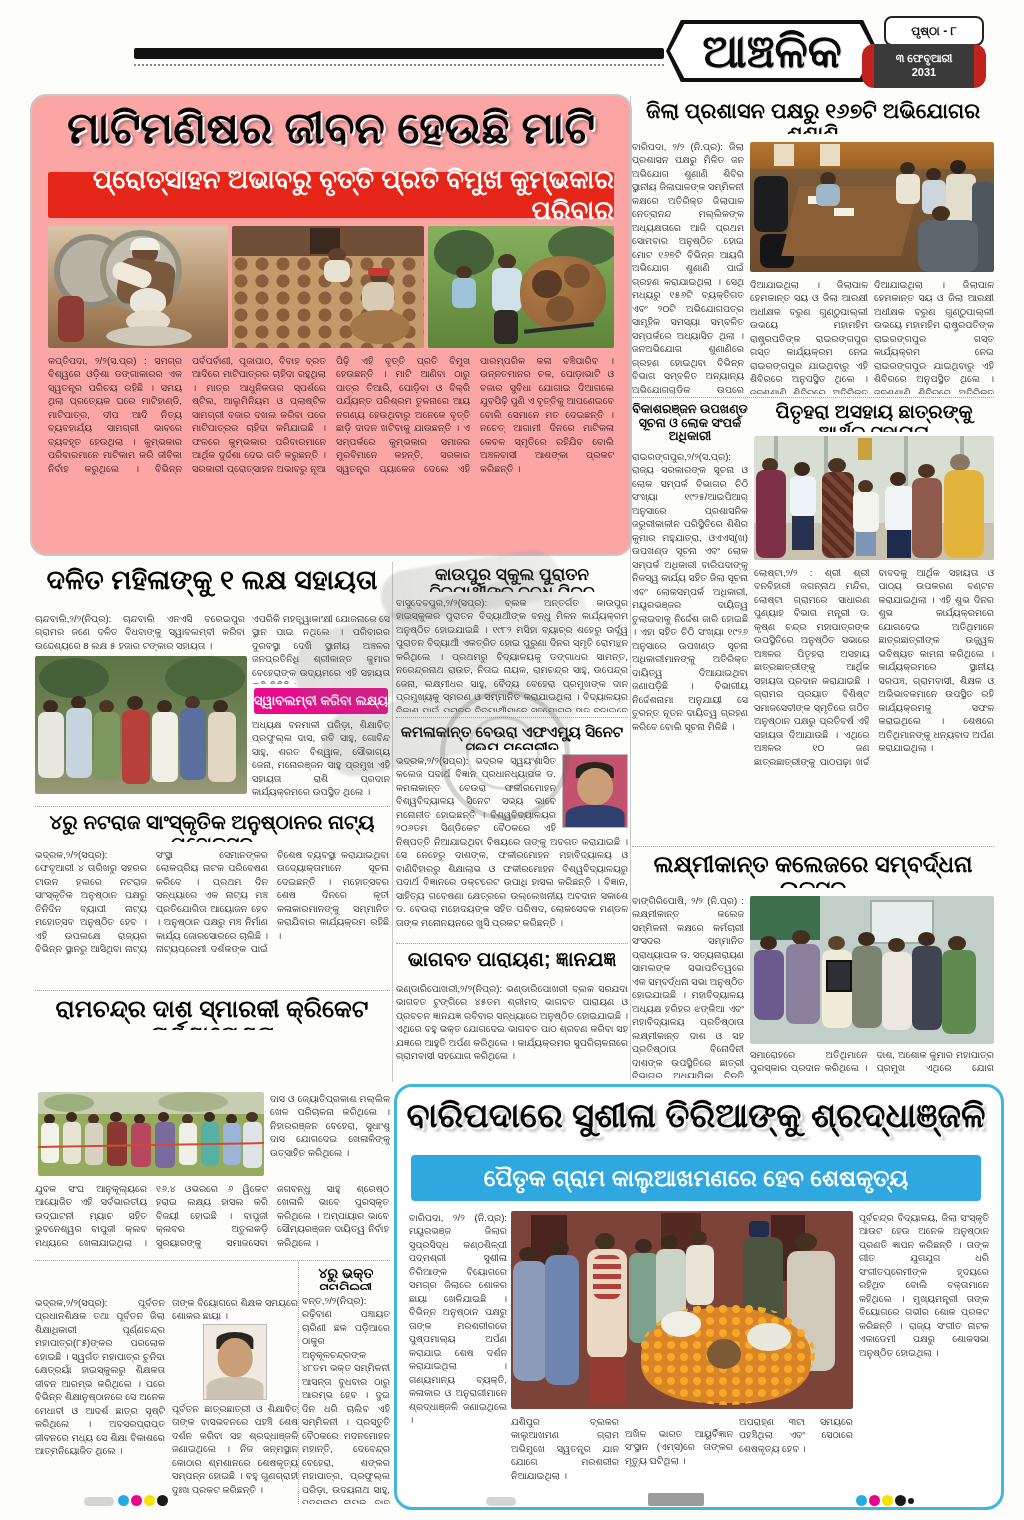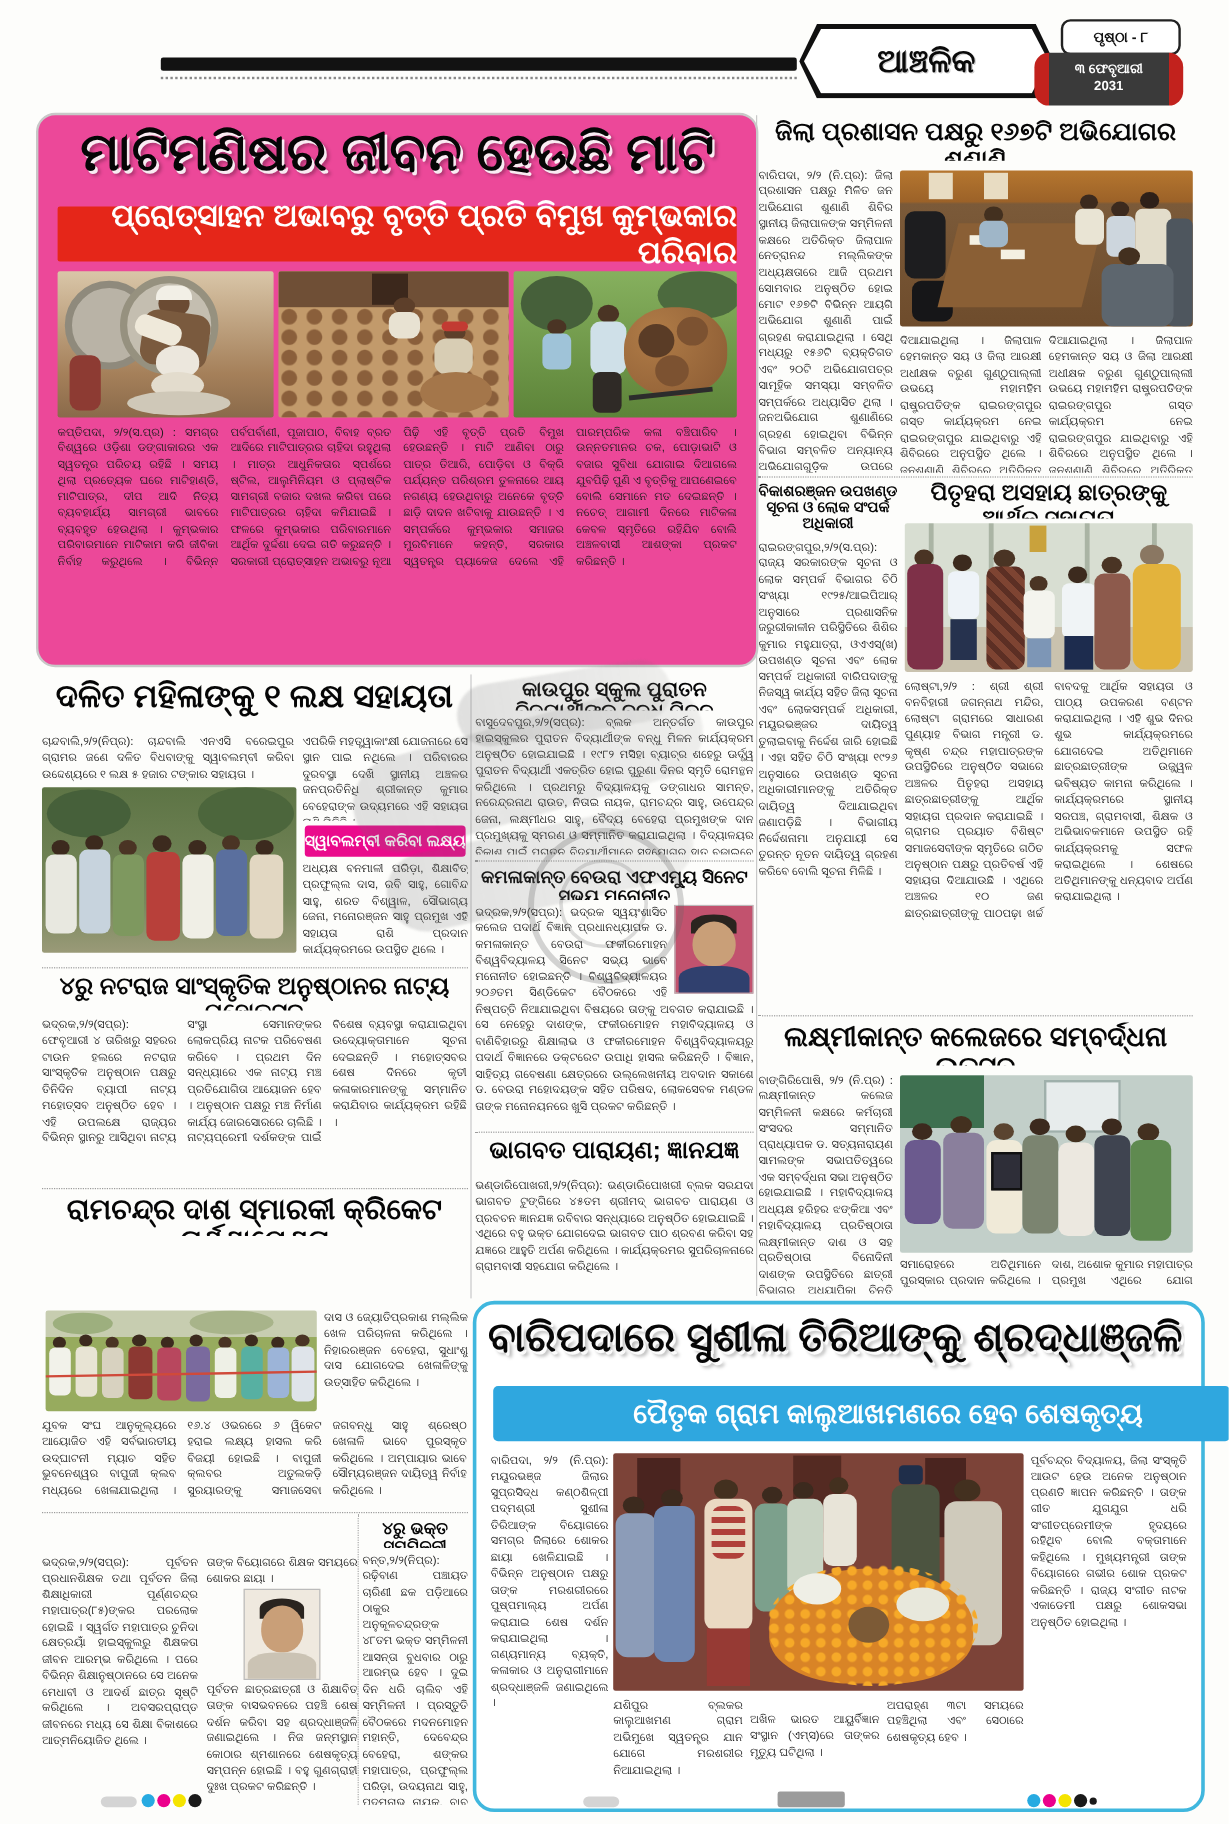--- a/index.html
+++ b/index.html
@@ -11,32 +11,32 @@
   .c2{column-count:2;column-gap:9px;}
   .c3{column-count:3;column-gap:9px;}
   .c4{column-count:4;column-gap:10px;}
   .vr{position:absolute;width:0;border-left:1px solid #c9c9c9;}
   .dr{position:absolute;height:0;border-top:1px dotted #9b9b9b;}
   .ph{position:absolute;overflow:hidden;background:#b09273;border-radius:2px;}
   .s{position:absolute;}
   .banner-red{background:#e52619;color:#fff;font-weight:bold;text-align:right;display:flex;align-items:center;justify-content:center;border-radius:2px;}
   .banner-blue{background:#2fa7df;color:#fff;font-weight:bold;text-align:center;display:flex;align-items:center;justify-content:center;border-radius:4px;}
   .banner-pink{background:#ea0b8c;color:#fff;font-weight:bold;text-align:center;display:flex;align-items:center;justify-content:center;border-radius:3px;}
-  .mainbox{position:absolute;border:2px solid #c8c8c8;border-radius:16px;background:#ec4899;}
+  .mainbox{position:absolute;border:2px solid #c8c8c8;border-radius:16px;background:#fca5a5;}
   .bluebox{position:absolute;border:3px solid #40b7de;border-radius:18px;background:#fff;}
   .headline-xl{text-shadow:2px 2px 0 rgba(255,255,255,.9),4px 4px 3px rgba(0,0,0,.28);}
   .portrait{background:#d8cfc6;overflow:hidden;position:relative;border:1px solid #bbb;}
   .portrait .hh{position:absolute;left:50%;top:18%;width:56%;height:52%;transform:translateX(-50%);background:#c99f78;border-radius:50% 50% 46% 46%;}
   .portrait .hr{position:absolute;left:50%;top:10%;width:60%;height:22%;transform:translateX(-50%);background:#2a241f;border-radius:50% 50% 0 0;}
   .portrait .sh{position:absolute;left:50%;bottom:-4%;width:92%;height:34%;transform:translateX(-50%);background:#47536b;border-radius:40% 40% 0 0;}
   .wm{position:absolute;background:linear-gradient(90deg,rgba(110,110,110,.20),rgba(110,110,110,.10));border-radius:40px;filter:blur(1px);}
   .dot{position:absolute;border-radius:50%;}
   .pill{position:absolute;background:#d4d4d4;border-radius:5px;}
   .badge-outer{position:absolute;background:#101010;clip-path:polygon(0% 50%,7% 0%,93% 0%,100% 50%,93% 100%,7% 100%);display:flex;align-items:center;justify-content:center;}
-  .badge-inner{width:calc(100% - 8px);height:calc(100% - 8px);background:#ffffff;clip-path:polygon(0% 50%,7% 0%,93% 0%,100% 50%,93% 100%,7% 100%);display:flex;align-items:center;justify-content:center;font-weight:bold;font-size:27px;color:#0a0a0a;text-shadow:1px 1px 0 #cfcfcf;}
+  .badge-inner{width:calc(100% - 8px);height:calc(100% - 8px);background:#ffffff;clip-path:polygon(0% 50%,7% 0%,93% 0%,100% 50%,93% 100%,7% 100%);display:flex;align-items:center;justify-content:center;font-weight:bold;font-size:46px;color:#0a0a0a;text-shadow:1px 1px 0 #cfcfcf;}
 </style>
 </head>
 <body>
 
 <div class="page">
 
 
   <div class="abs" style="left:134px;top:48px;width:530px;height:11px;background:#121212;border-radius:2px;"></div>
   <div class="dr" style="left:134px;top:64px;width:530px;border-top:2px dotted #8a8a8a;"></div>
 
@@ -181,21 +181,21 @@
     <div class="s" style="left:138px;top:42px;width:17px;height:14px;border-radius:50%;background:#43301f;"></div>
     <div class="s" style="left:132px;top:56px;width:30px;height:78px;border-radius:8px;background:#ece8e0;"></div>
     <div class="s" style="left:168px;top:36px;width:17px;height:14px;border-radius:50%;background:#3c2a1e;"></div>
     <div class="s" style="left:162px;top:50px;width:30px;height:84px;border-radius:8px;background:#3f4450;"></div>
     <div class="s" style="left:198px;top:40px;width:18px;height:15px;border-radius:50%;background:#43301f;"></div>
     <div class="s" style="left:192px;top:54px;width:34px;height:84px;border-radius:8px;background:#5f8a50;"></div>
   </div>
   <div class="bt c2" style="position:absolute;left:750px;top:1048px;width:244px;height:30px;">ସମାରୋହରେ ଅତିଥିମାନେ ପୁରସ୍କାର ପ୍ରଦାନ କରିଥିଲେ । ଦାଶ, ଅଶୋକ କୁମାର ମହାପାତ୍ର ପ୍ରମୁଖ ଏଥିରେ ଯୋଗ ଦେଇଥିଲେ ।</div>
 
   <div class="hd" style="position:absolute;left:35px;top:566px;width:354px;height:42px;font-size:27px;">ଦଳିତ ମହିଳାଙ୍କୁ ୧ ଲକ୍ଷ ସହାୟତା</div>
-  <div class="bt" style="position:absolute;left:35px;top:612px;width:210px;height:42px;">ଚାନ୍ଦବାଲି,୨/୨(ନିପ୍ର): ଚାନ୍ଦବାଲି ଏନଏସି ବରେଇପୁର ଗ୍ରାମର ଜଣେ ଦଳିତ ବିଧବାଙ୍କୁ ସ୍ୱାବଲମ୍ବୀ କରିବା ଉଦ୍ଦେଶ୍ୟରେ ୧ ଲକ୍ଷ ୫ ହଜାର ଟଙ୍କାର ସହାୟତା ।</div>
+  <div class="bt" style="position:absolute;left:35px;top:612px;width:210px;height:42px;">ଚାନ୍ଦବାଲି,୨/୨(ନିପ୍ର): ଚାନ୍ଦବାଲି ଏନଏସି ବରେଇପୁର ଗ୍ରାମର ଜଣେ ଦଳିତ ବିଧବାଙ୍କୁ ସ୍ୱାବଲମ୍ବୀ କରିବା ଉଦ୍ଦେଶ୍ୟରେ 8 ଲକ୍ଷ ୫ ହଜାର ଟଙ୍କାର ସହାୟତା ।</div>
   <div class="ph" style="left:35px;top:656px;width:212px;height:138px;background:linear-gradient(180deg,#5d7445,#78885c 70%,#9a9a78);">
     <div class="s" style="left:4px;top:2px;width:70px;height:40px;border-radius:50%;background:#46603a;"></div>
     <div class="s" style="left:130px;top:0;width:80px;height:44px;border-radius:50%;background:#4c663c;"></div>
     <div class="s" style="left:8px;top:44px;width:15px;height:13px;border-radius:50%;background:#3c2a1e;"></div>
     <div class="s" style="left:3px;top:56px;width:26px;height:66px;border-radius:7px;background:#e8e8e0;"></div>
     <div class="s" style="left:36px;top:40px;width:15px;height:13px;border-radius:50%;background:#3c2a1e;"></div>
     <div class="s" style="left:31px;top:52px;width:26px;height:70px;border-radius:7px;background:#c7d3dd;"></div>
     <div class="s" style="left:64px;top:44px;width:15px;height:13px;border-radius:50%;background:#4a3424;"></div>
     <div class="s" style="left:59px;top:56px;width:26px;height:68px;border-radius:7px;background:#7e985f;"></div>
     <div class="s" style="left:92px;top:40px;width:16px;height:14px;border-radius:50%;background:#3c2a1e;"></div>
@@ -280,21 +280,21 @@
     <span>ଭଦ୍ରକ,୨/୨(ସପ୍ର): ଭଦ୍ରକ ସ୍ୱୟଂଶାସିତ କଲେଜ ପଦାର୍ଥ ବିଜ୍ଞାନ ପ୍ରଧାନଧ୍ୟାପକ ଡ. କମଳାକାନ୍ତ ବେଉରା ଫକୀରମୋହନ ବିଶ୍ୱବିଦ୍ୟାଳୟ ସିନେଟ ସଭ୍ୟ ଭାବେ ମନୋନୀତ ହୋଇଛନ୍ତି । ବିଶ୍ୱବିଦ୍ୟାଳୟର ୨୦୬ତମ ସିଣ୍ଡିକେଟ ବୈଠକରେ ଏହି ନିଷ୍ପତ୍ତି ନିଆଯାଇଥିବା ବିଷୟରେ ତାଙ୍କୁ ଅବଗତ କରାଯାଇଛି । ସେ ନେହେରୁ ଦାଶଙ୍କ, ଫକୀରମୋହନ ମହାବିଦ୍ୟାଳୟ ଓ ବାଣିବିହାରରୁ ଶିକ୍ଷାଲାଭ ଓ ଫକୀରମୋହନ ବିଶ୍ୱବିଦ୍ୟାଳୟରୁ ପଦାର୍ଥ ବିଜ୍ଞାନରେ ଡକ୍ଟରେଟ ଉପାଧି ହାସଲ କରିଛନ୍ତି । ବିଜ୍ଞାନ, ସାହିତ୍ୟ ଗବେଷଣା କ୍ଷେତ୍ରରେ ଉଲ୍ଲେଖନୀୟ ଅବଦାନ ସକାଶେ ଡ. ବେଉରା ମହୋଦୟଙ୍କ ସହିତ ପରିଷଦ, ଲୋକସେବକ ମଣ୍ଡଳ ତାଙ୍କ ମନୋନୟନରେ ଖୁସି ପ୍ରକଟ କରିଛନ୍ତି ।</span>
   </div>
 
   <div class="dr" style="left:396px;top:943px;width:232px;"></div>
 
   <div class="hd" style="position:absolute;left:396px;top:949px;width:232px;height:28px;font-size:20px;">ଭାଗବତ ପାରାୟଣ; ଜ୍ଞାନଯଜ୍ଞ</div>
   <div class="bt" style="position:absolute;left:396px;top:982px;width:232px;height:96px;">ଭଣ୍ଡାରିପୋଖରୀ,୨/୨(ନିପ୍ର): ଭଣ୍ଡାରିପୋଖରୀ ବ୍ଲକ ସରଯଦା ଭାଗବତ ଟୁଙ୍ଗିରେ ୪୫ତମ ଶ୍ରୀମଦ୍ ଭାଗବତ ପାରାୟଣ ଓ ପ୍ରବଚନ ଜ୍ଞାନଯଜ୍ଞ ରବିବାର ସନ୍ଧ୍ୟାରେ ଅନୁଷ୍ଠିତ ହୋଇଯାଇଛି । ଏଥିରେ ବହୁ ଭକ୍ତ ଯୋଗଦେଇ ଭାଗବତ ପାଠ ଶ୍ରବଣ କରିବା ସହ ଯଜ୍ଞରେ ଆହୁତି ଅର୍ପଣ କରିଥିଲେ । କାର୍ଯ୍ୟକ୍ରମର ସୁପରିଚାଳନାରେ ଗ୍ରାମବାସୀ ସହଯୋଗ କରିଥିଲେ ।</div>
 
   <div class="bluebox" style="left:394px;top:1084px;width:604px;height:420px;">
     <div class="hd headline-xl" style="position:absolute;left:8px;top:10px;width:582px;height:52px;font-size:34px;">ବାରିପଦାରେ ସୁଶୀଳା ତିରିଆଙ୍କୁ ଶ୍ରଦ୍ଧାଞ୍ଜଳି</div>
-    <div class="banner-blue" style="position:absolute;left:14px;top:68px;width:570px;height:46px;font-size:23px;padding-left:44px;">
+    <div class="banner-blue" style="position:absolute;left:14px;top:68px;width:570px;height:46px;font-size:23px;">
       <span>ପୈତୃକ ଗ୍ରାମ କାଲୁଆଖମଣରେ ହେବ ଶେଷକୃତ୍ୟ</span>
     </div>
     <div class="bt" style="position:absolute;left:12px;top:124px;width:98px;height:284px;">ବାରିପଦା, ୨/୨ (ନି.ପ୍ର): ମୟୂରଭଞ୍ଜ ଜିଲାର ସୁପ୍ରସିଦ୍ଧ କଣ୍ଠଶିଳ୍ପୀ ପଦ୍ମଶ୍ରୀ ସୁଶୀଳା ତିରିଆଙ୍କ ବିୟୋଗରେ ସମଗ୍ର ଜିଲାରେ ଶୋକର ଛାୟା ଖେଳିଯାଇଛି । ବିଭିନ୍ନ ଅନୁଷ୍ଠାନ ପକ୍ଷରୁ ତାଙ୍କ ମରଶରୀରରେ ପୁଷ୍ପମାଲ୍ୟ ଅର୍ପଣ କରାଯାଇ ଶେଷ ଦର୍ଶନ କରାଯାଇଥିଲା । ଗଣ୍ୟମାନ୍ୟ ବ୍ୟକ୍ତି, କଳାକାର ଓ ଅନୁରାଗୀମାନେ ଶ୍ରଦ୍ଧାଞ୍ଜଳି ଜଣାଇଥିଲେ ।</div>
     <div class="ph" style="left:114px;top:124px;width:342px;height:198px;background:#7c4338;">
       <div class="s" style="left:20px;top:4px;width:36px;height:70px;background:#4a241f;"></div>
       <div class="s" style="left:150px;top:2px;width:40px;height:64px;background:#542a22;"></div>
       <div class="s" style="left:260px;top:4px;width:34px;height:66px;background:#4a241f;"></div>
       <div class="s" style="left:8px;top:36px;width:18px;height:15px;border-radius:50%;background:#3c2a1e;"></div>
       <div class="s" style="left:2px;top:50px;width:34px;height:120px;border-radius:10px;background:#8c9cb8;"></div>
       <div class="s" style="left:40px;top:30px;width:18px;height:15px;border-radius:50%;background:#3c2a1e;"></div>

